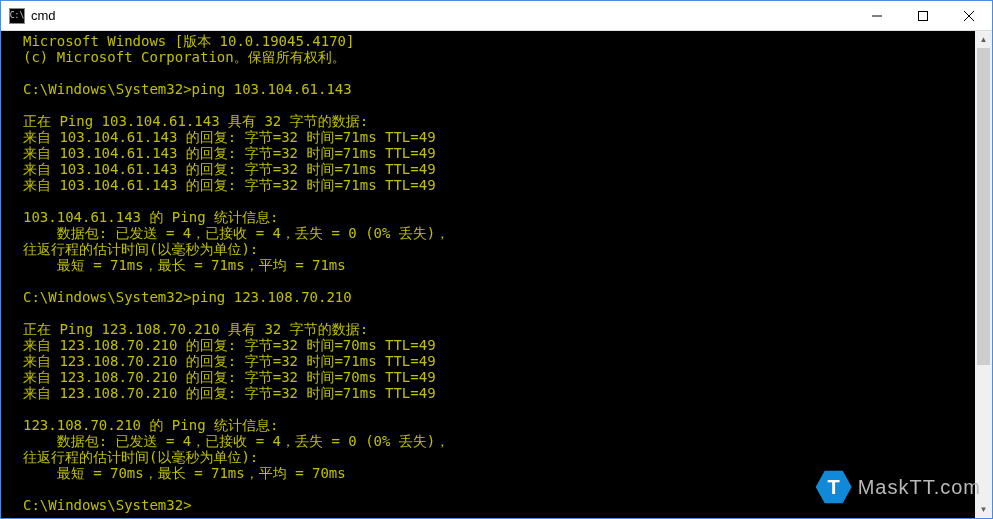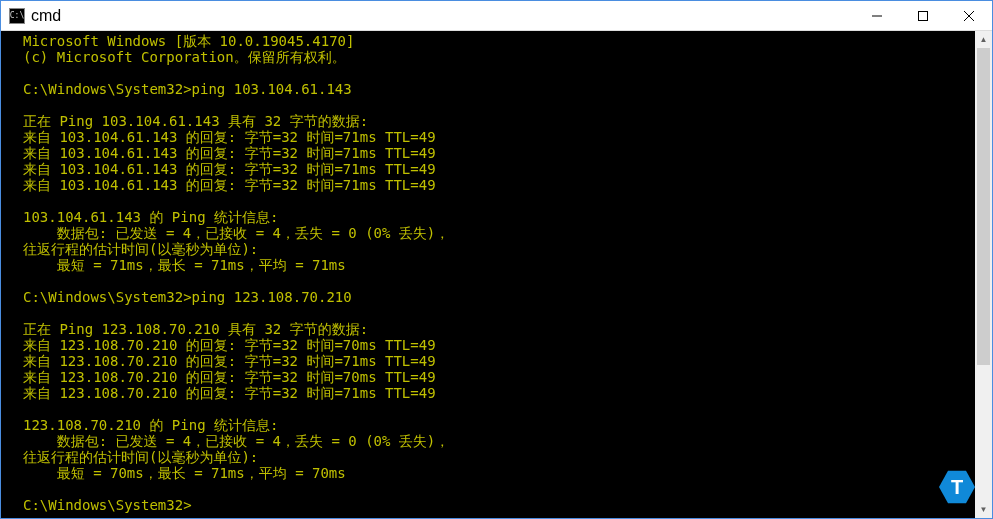--- a/index.html
+++ b/index.html
@@ -33,21 +33,21 @@
   background: #000;
   border: 1px solid #888;
   display: flex;
   align-items: center;
   justify-content: center;
   font-size: 8px;
   color: #ccc;
   font-family: monospace;
 }
 .titlebar .title {
-  font-size: 16px;
+  font-size: 13px;
   color: #000;
   flex: 0 0 auto;
 }
 .titlebar .spacer { flex: 1; }
 .titlebar .btn {
   width: 46px;
   height: 30px;
   display: flex;
   align-items: center;
   justify-content: center;
@@ -169,13 +169,14 @@
       <div class="track">
         <div class="thumb"></div>
       </div>
       <div class="arrow down">▼</div>
     </div>
   </div>
 </div>
 
 <div class="watermark">
   <div class="hex">T</div>
+  <div class="txt">MaskTT.com</div>
 </div>
 
 </body></html>

